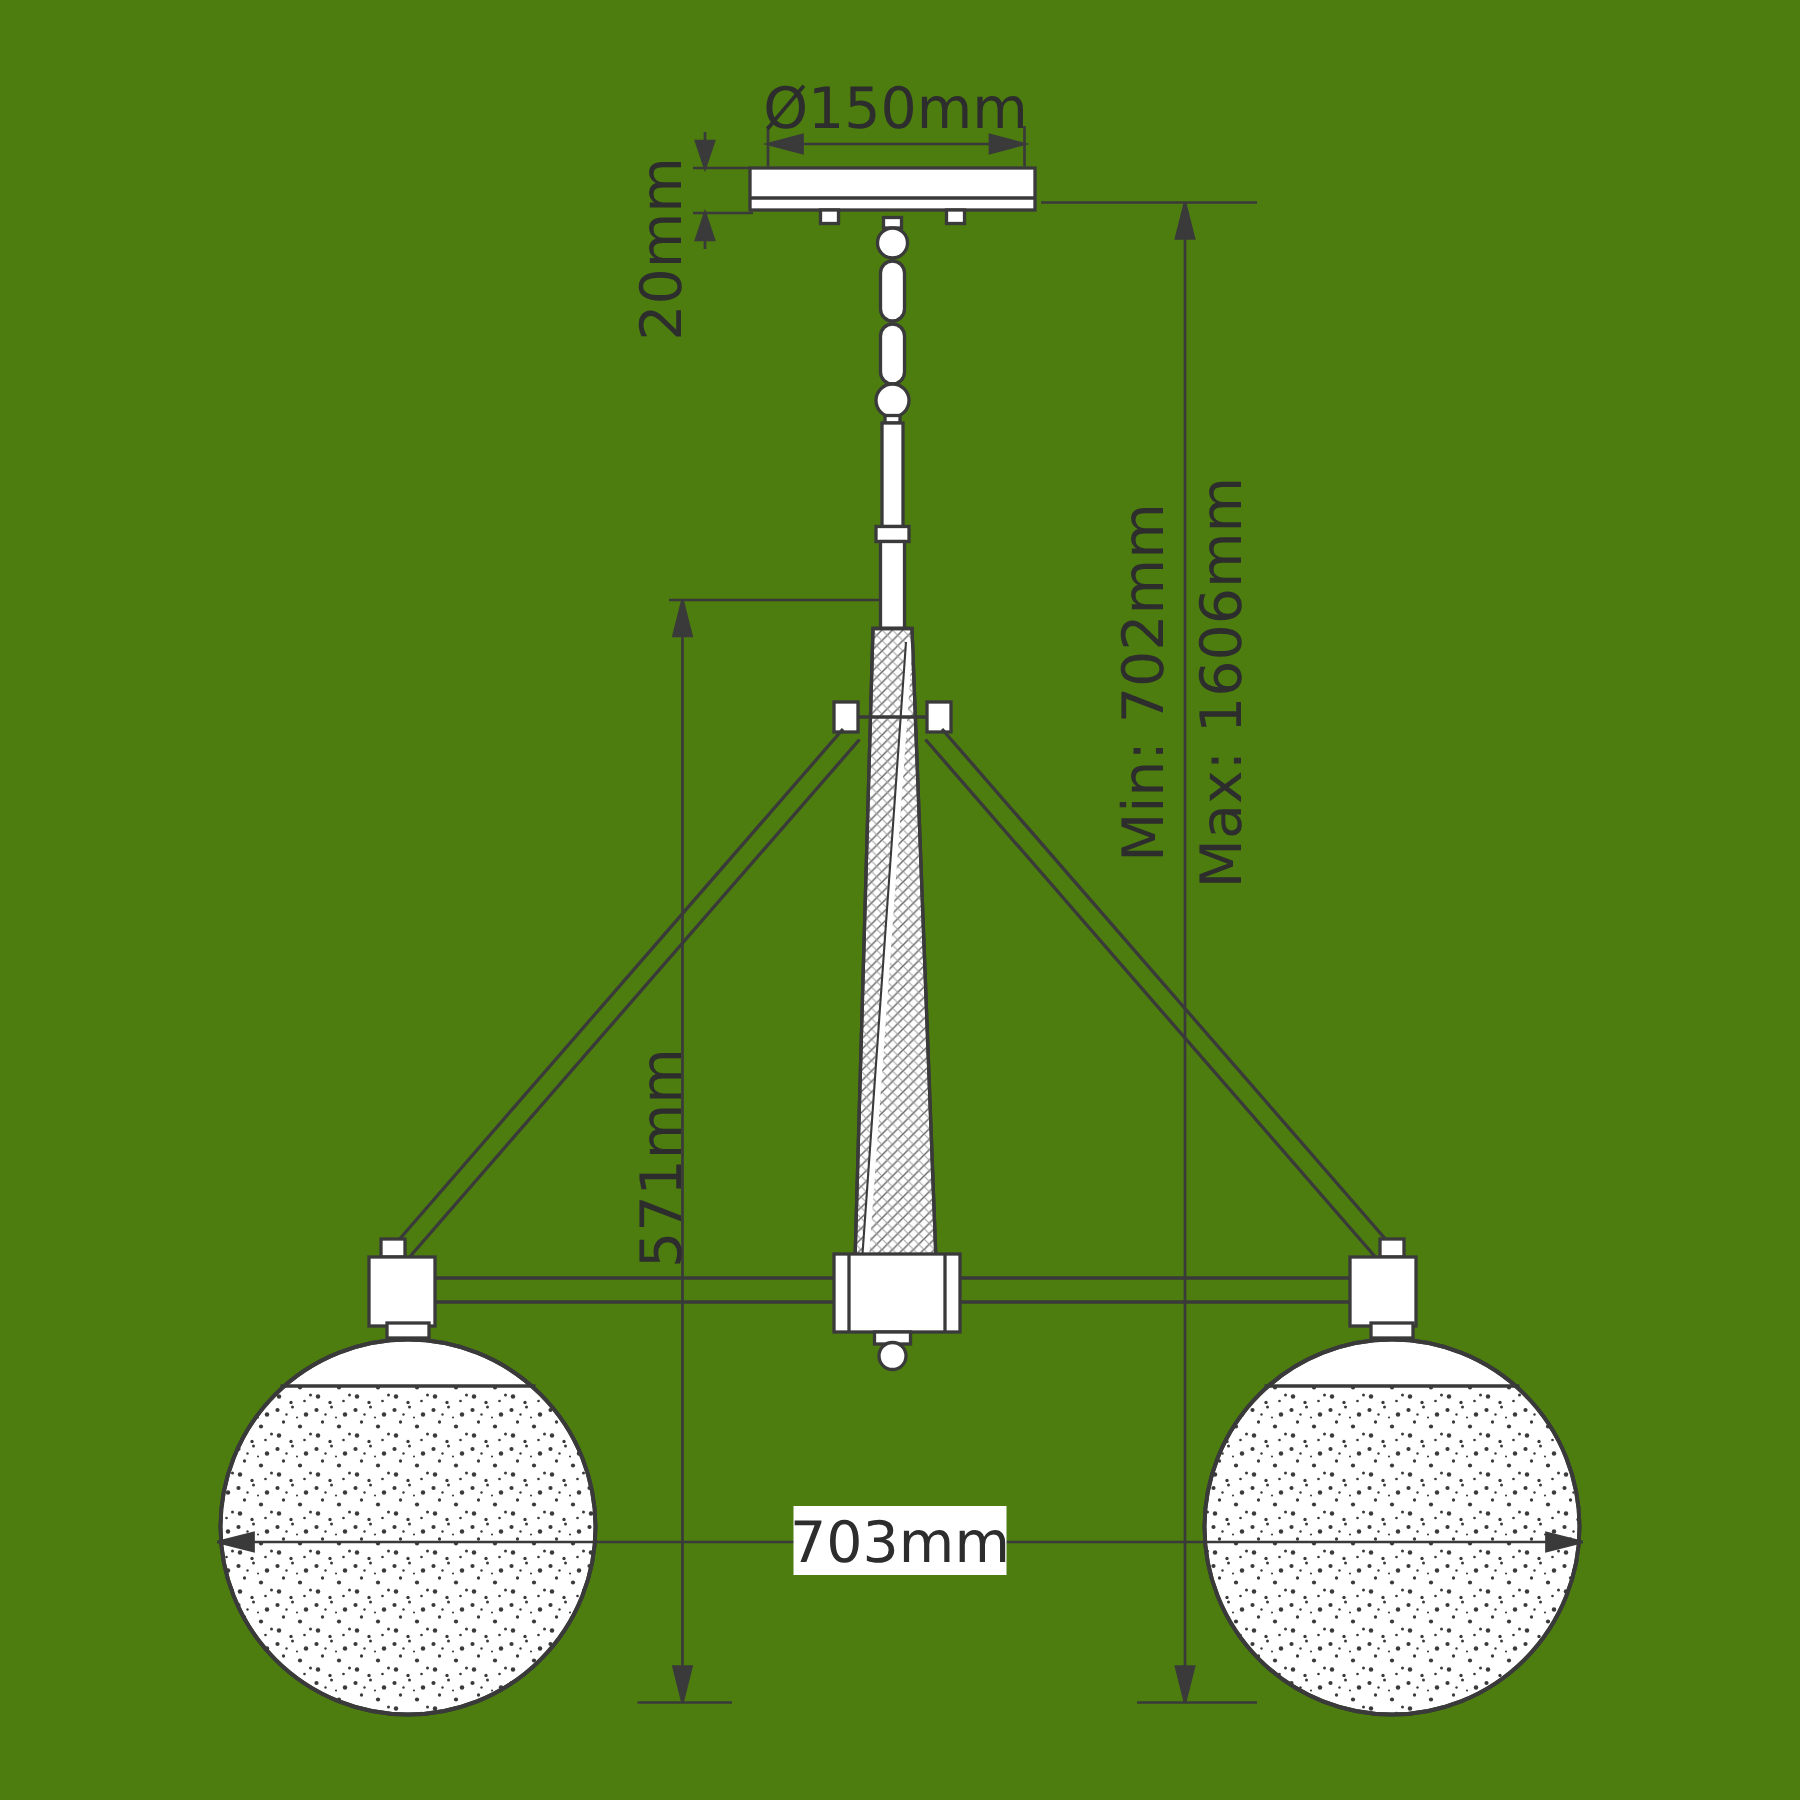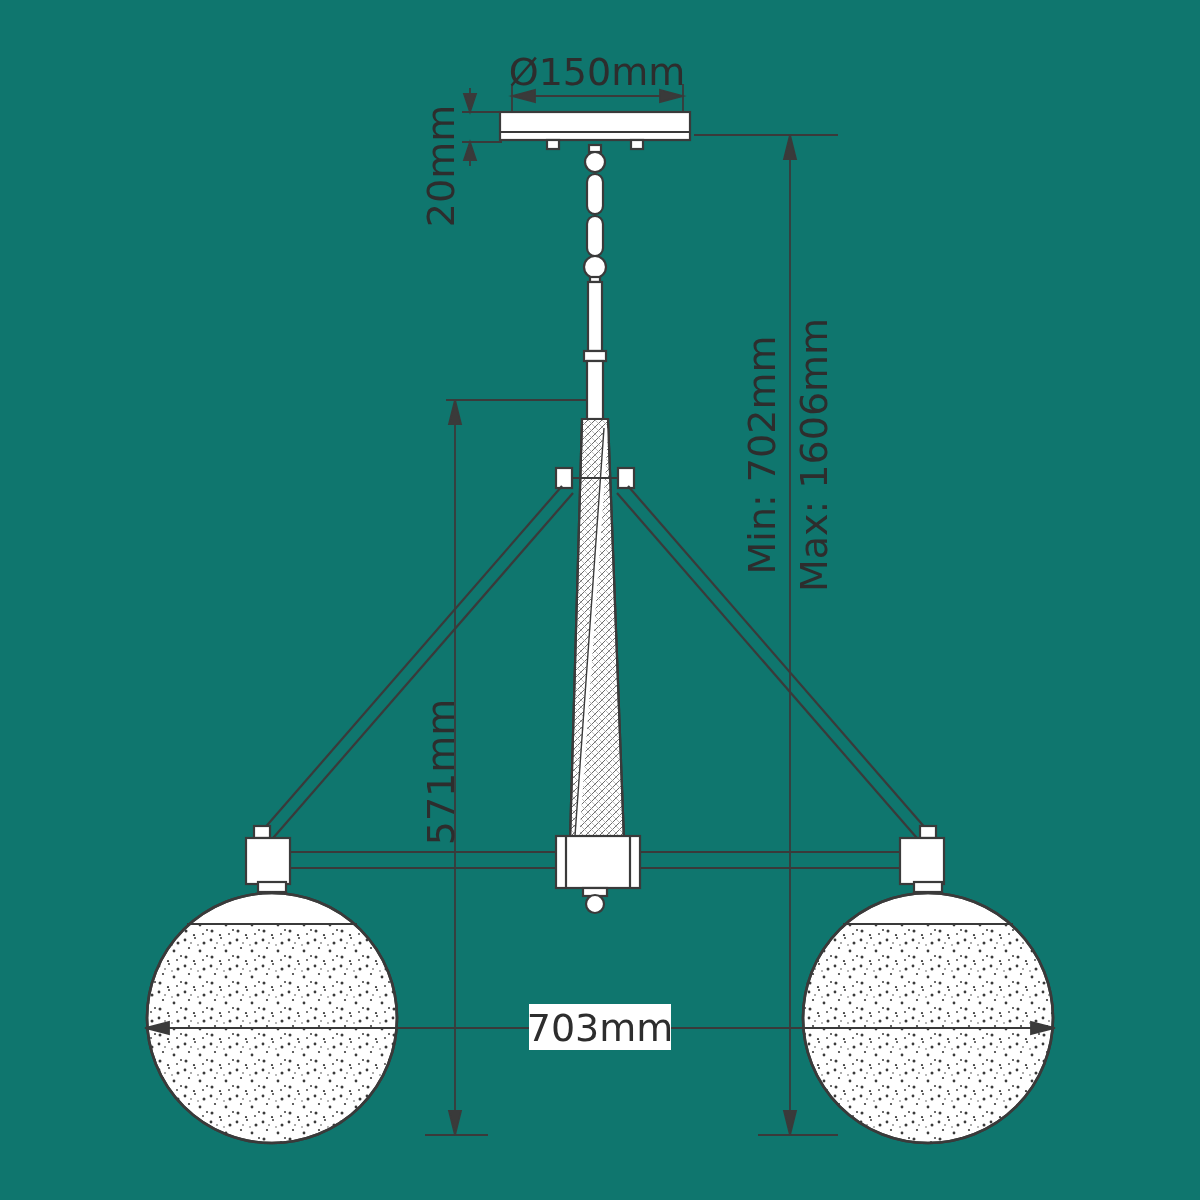--- a/index.html
+++ b/index.html
@@ -5,21 +5,21 @@
   html, body {
     margin: 0;
     padding: 0;
     background: #ffffff;
     font-family: "DejaVu Sans", "Liberation Sans", sans-serif;
   }
   .stage {
     position: relative;
     width: 1200px;
     height: 1200px;
-    background: #0f766e;
+    background: #4d7c0f;
     overflow: hidden;
   }
   svg text {
     font-family: "DejaVu Sans", "Liberation Sans", sans-serif;
     fill: #2d2d2d;
   }
   .dim-label { font-size: 38px; }
 </style>
 </head>
 <body>

